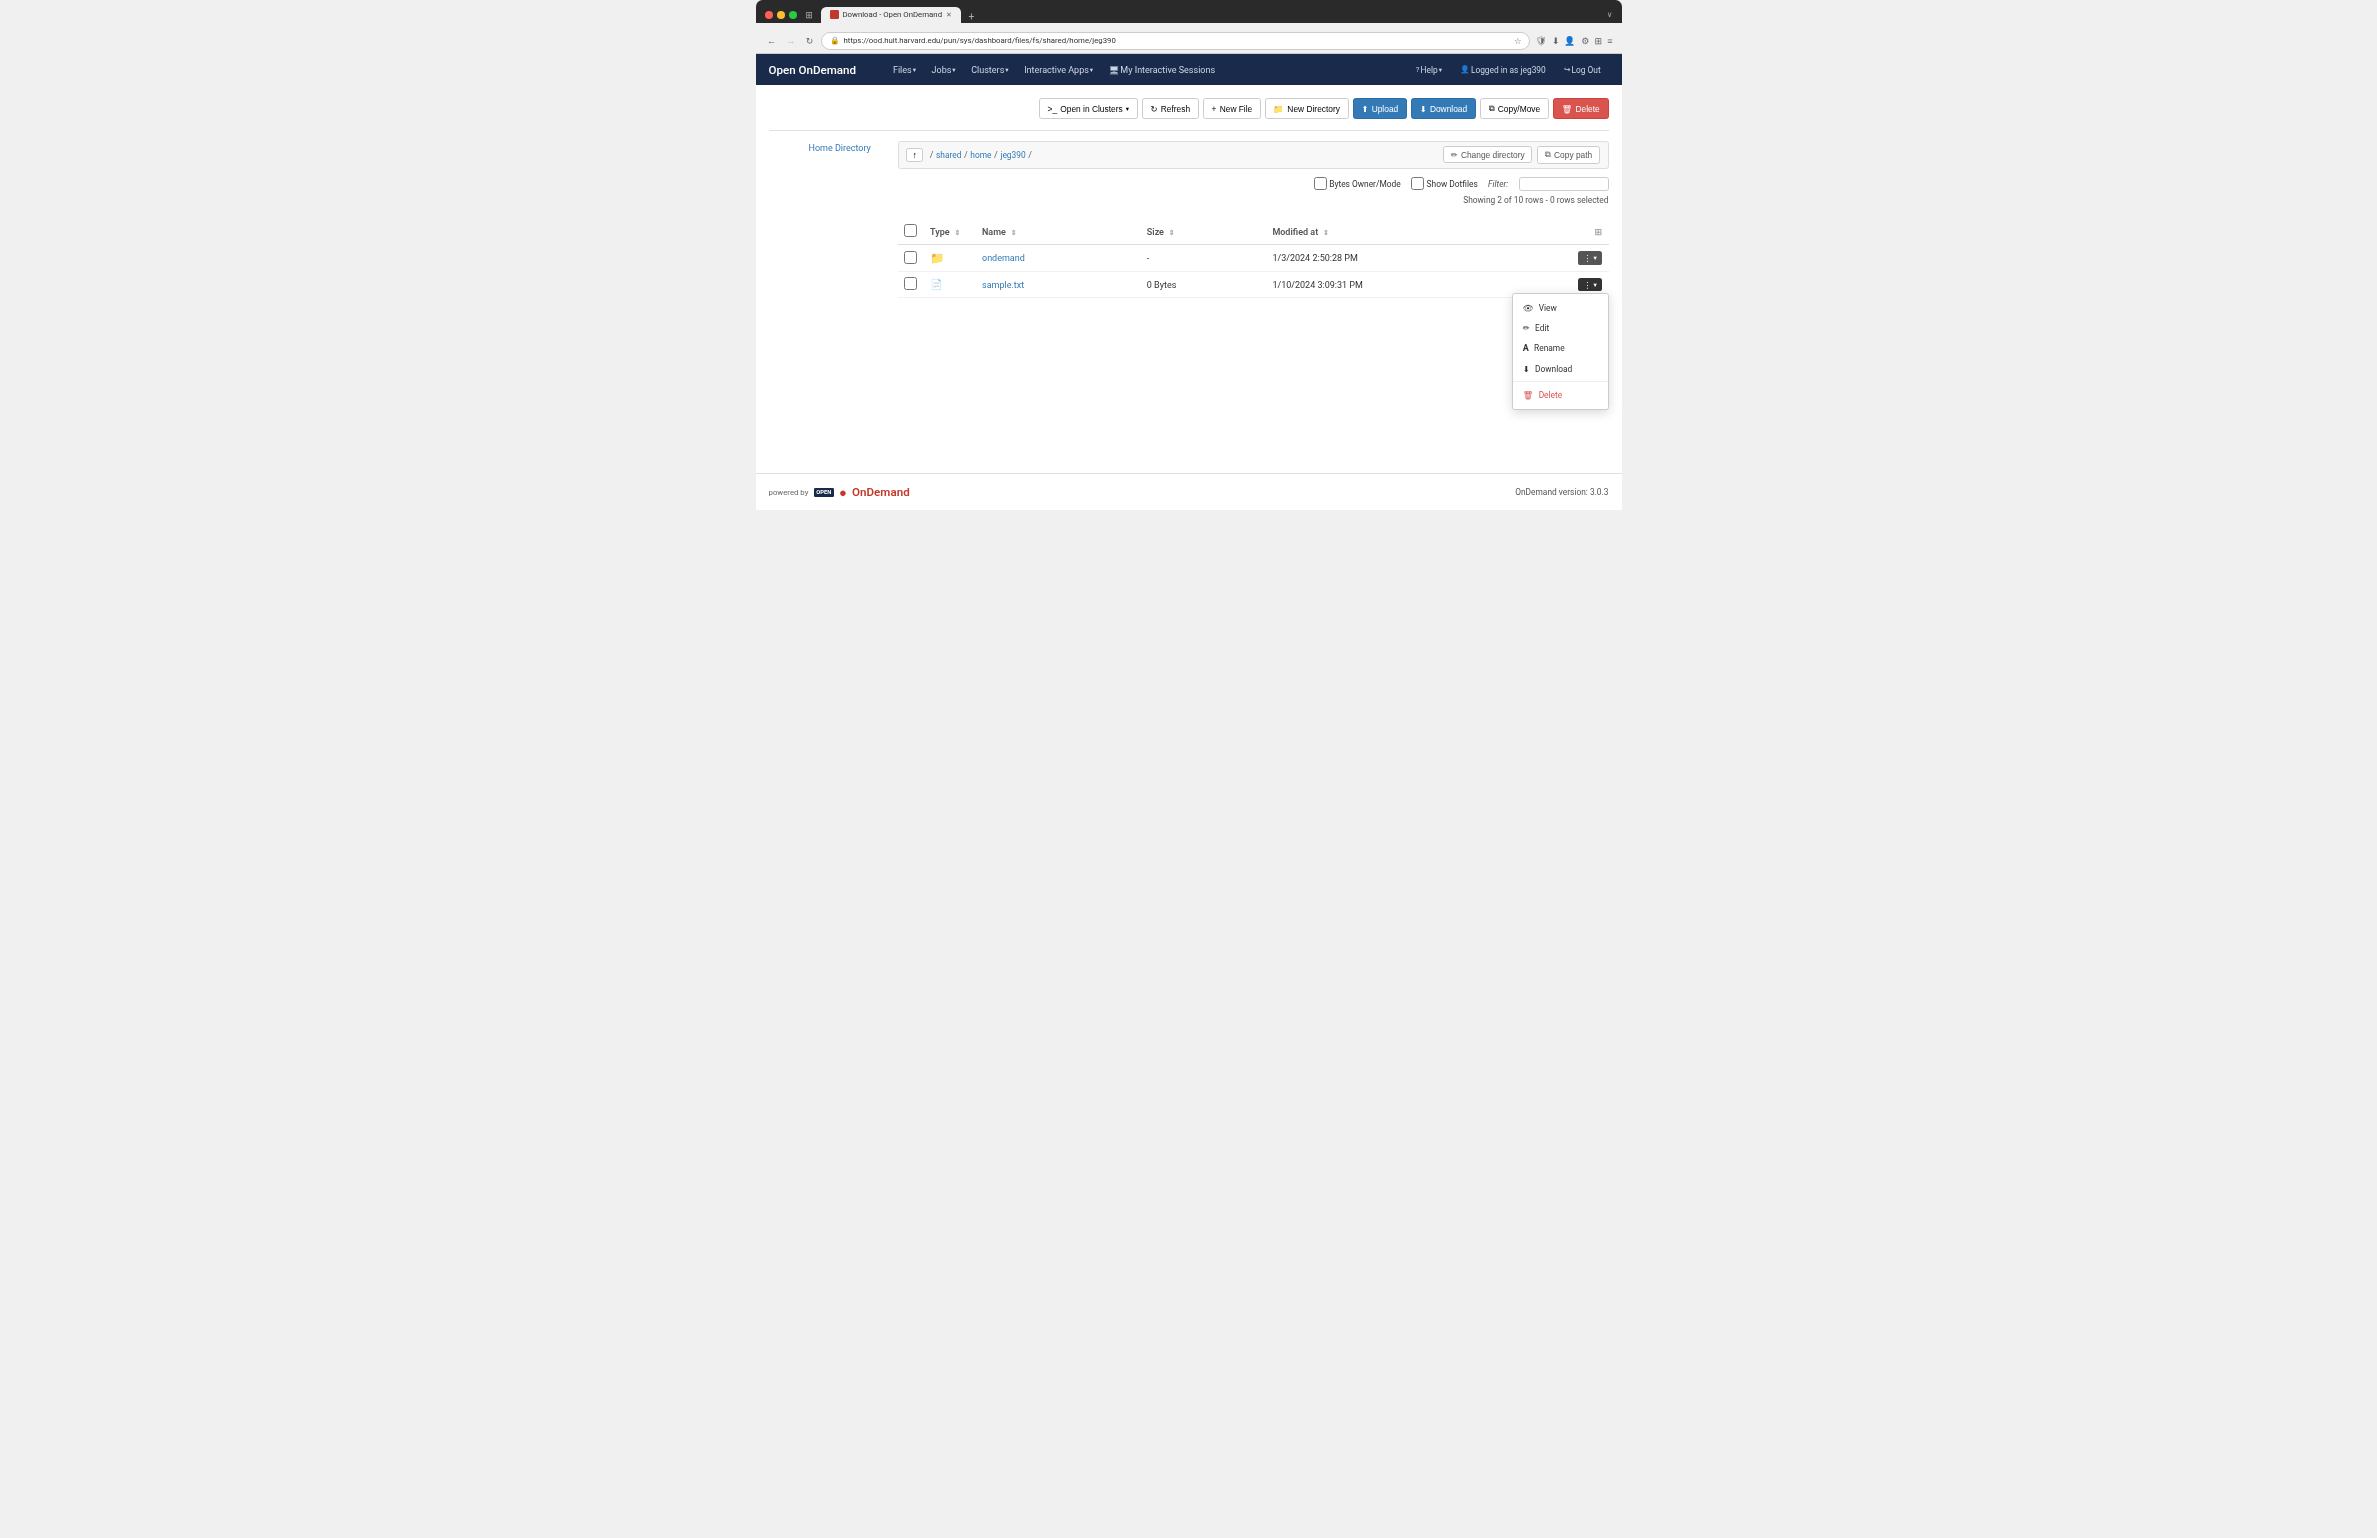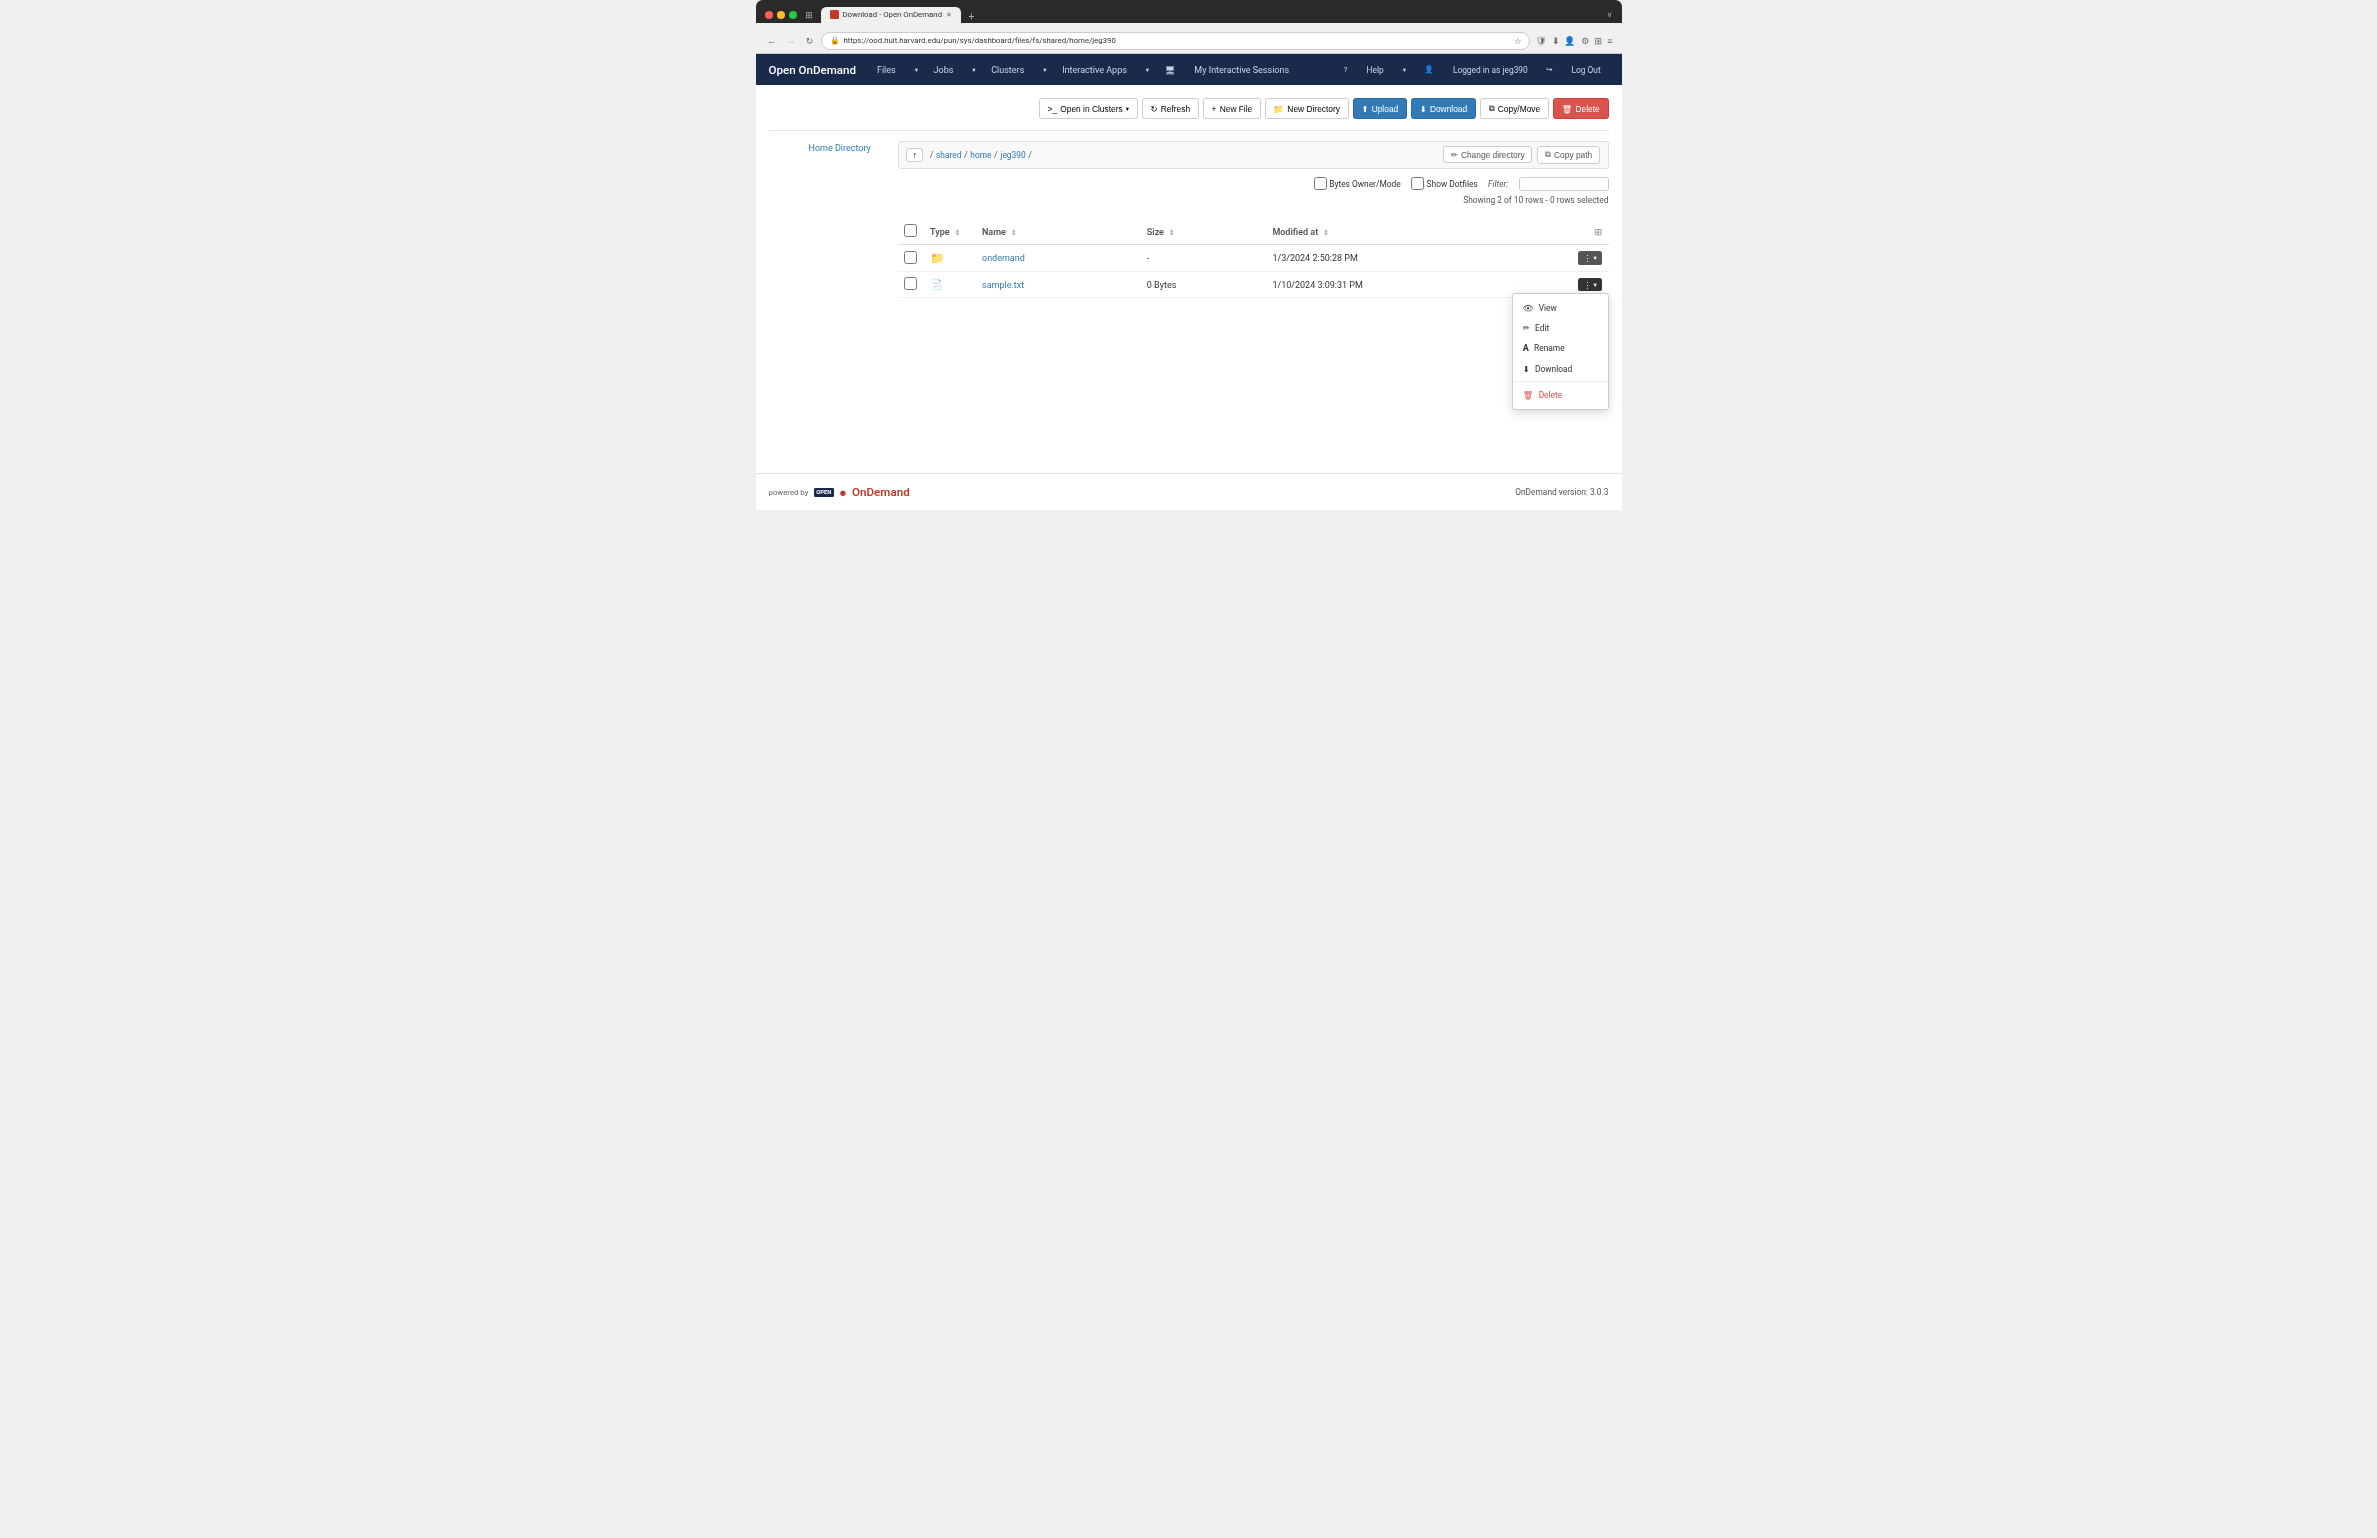--- a/index.html
+++ b/index.html
@@ -95,30 +95,30 @@
       padding: 0 13px;
       display: flex;
       align-items: center;
       gap: 0;
       height: 31px;
     }
     .app-brand {
       color: white;
       font-size: 11.6px;
       font-weight: 500;
-      margin-right: 13px;
+      margin-right: 29px;
       white-space: nowrap;
     }
     .nav-item {
       color: #ccd6e8;
       padding: 0 7.8px;
       height: 31px;
       display: flex;
       align-items: center;
-      gap: 19px;
+      gap: 1px;
       cursor: pointer;
       font-size: 9px;
       white-space: nowrap;
     }
     .nav-item .caret { font-size: 6.5px; }
     .nav-right {
       margin-left: auto;
       display: flex;
       align-items: center;
       gap: 2.6px;

